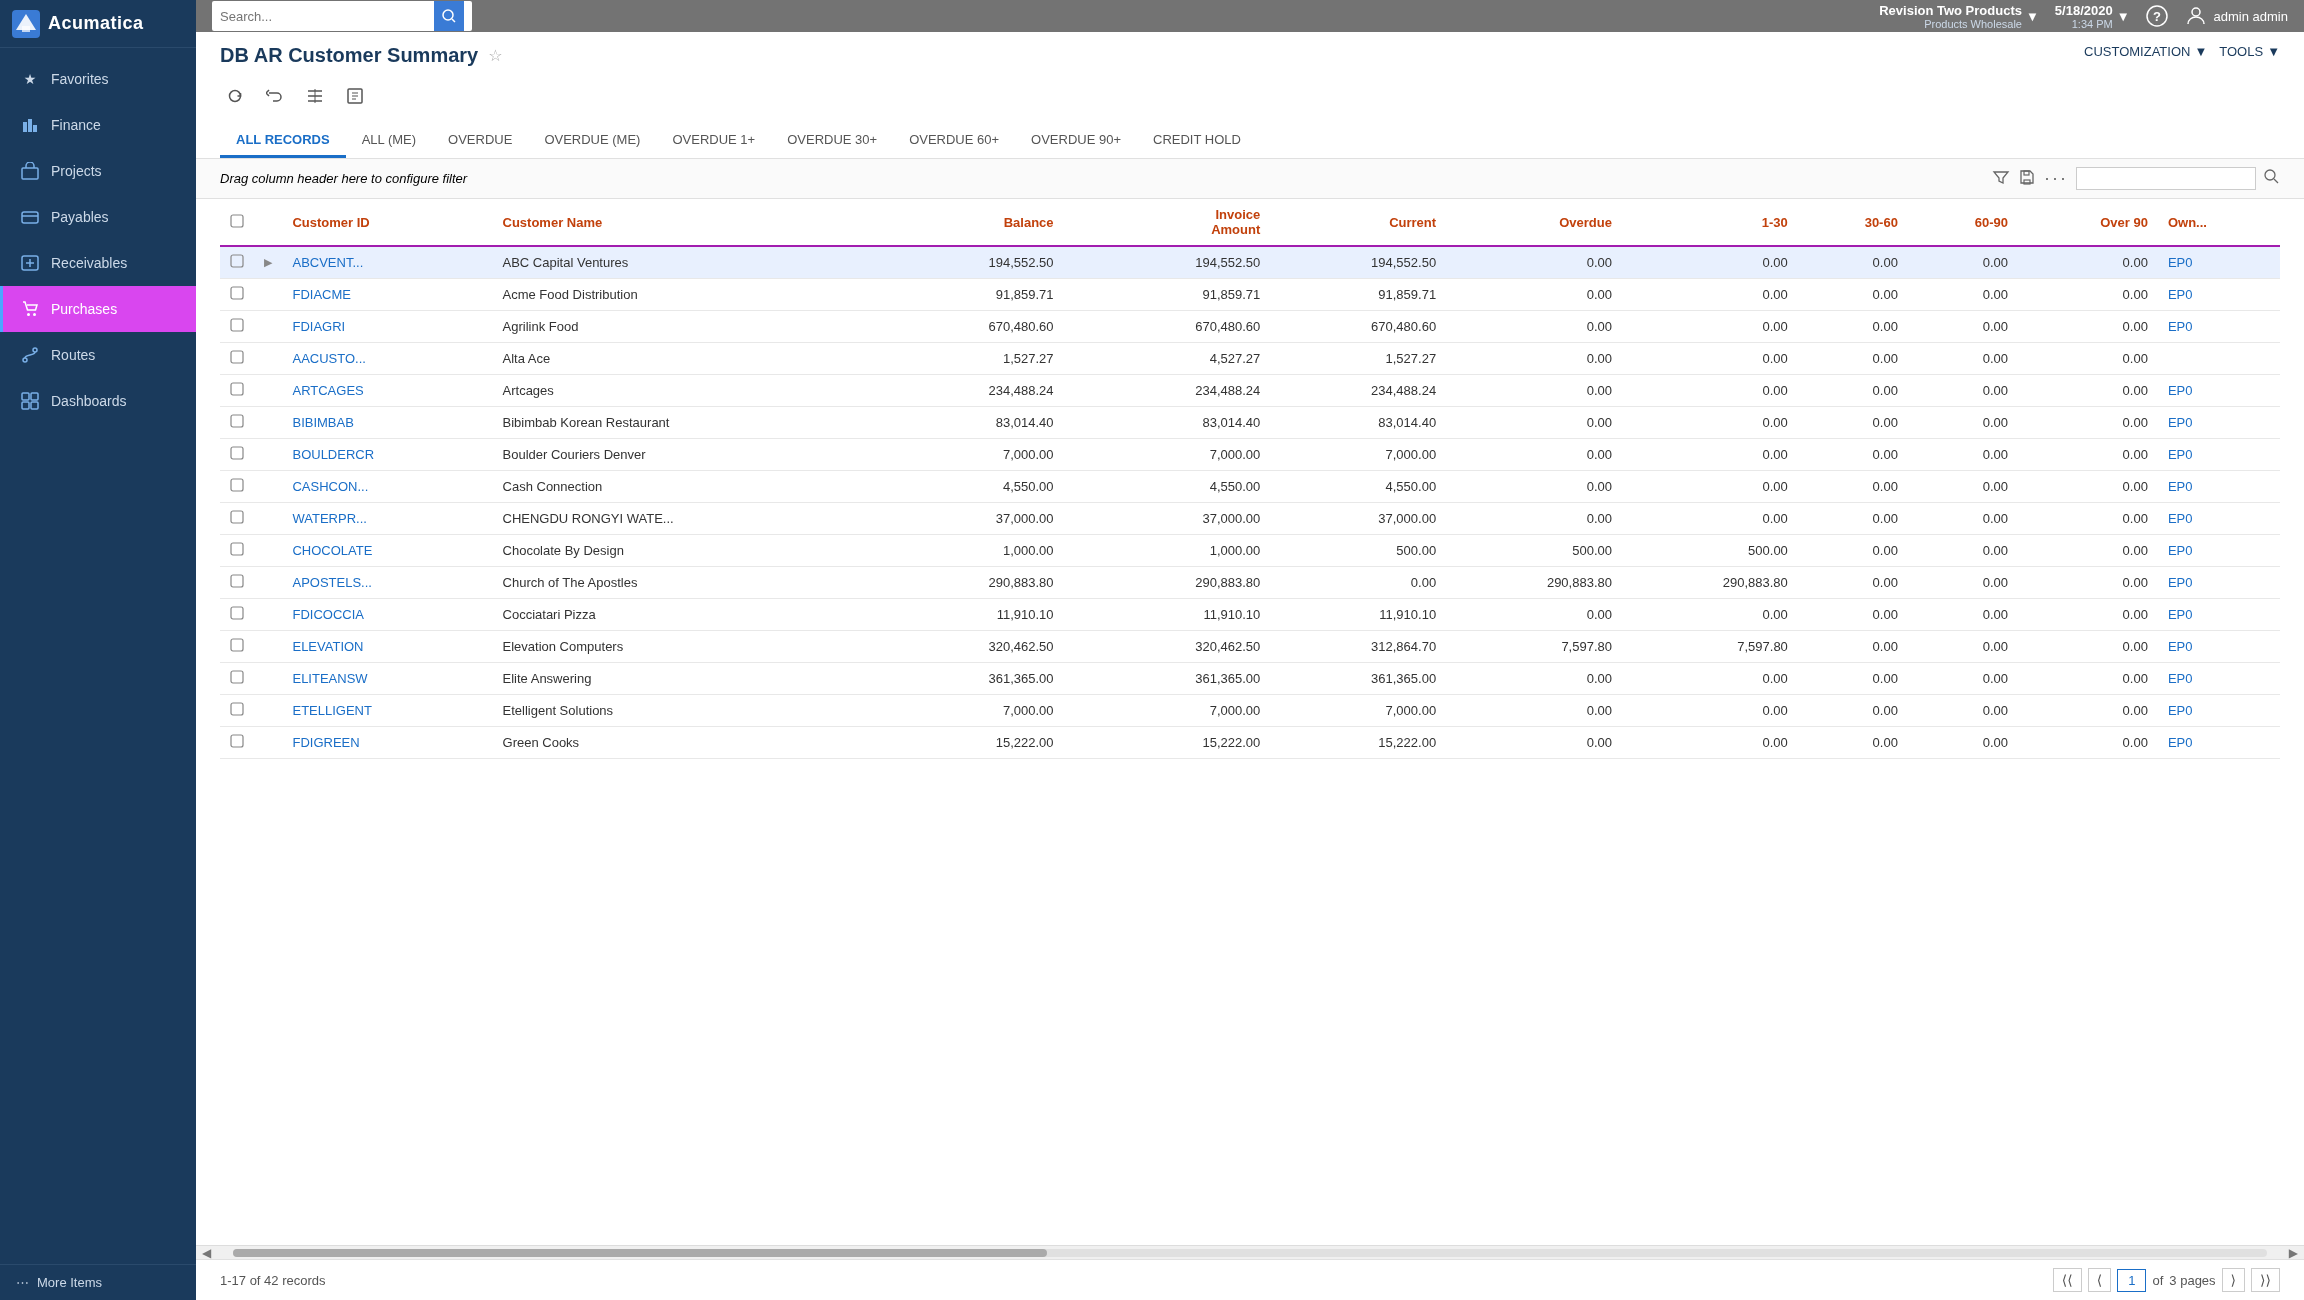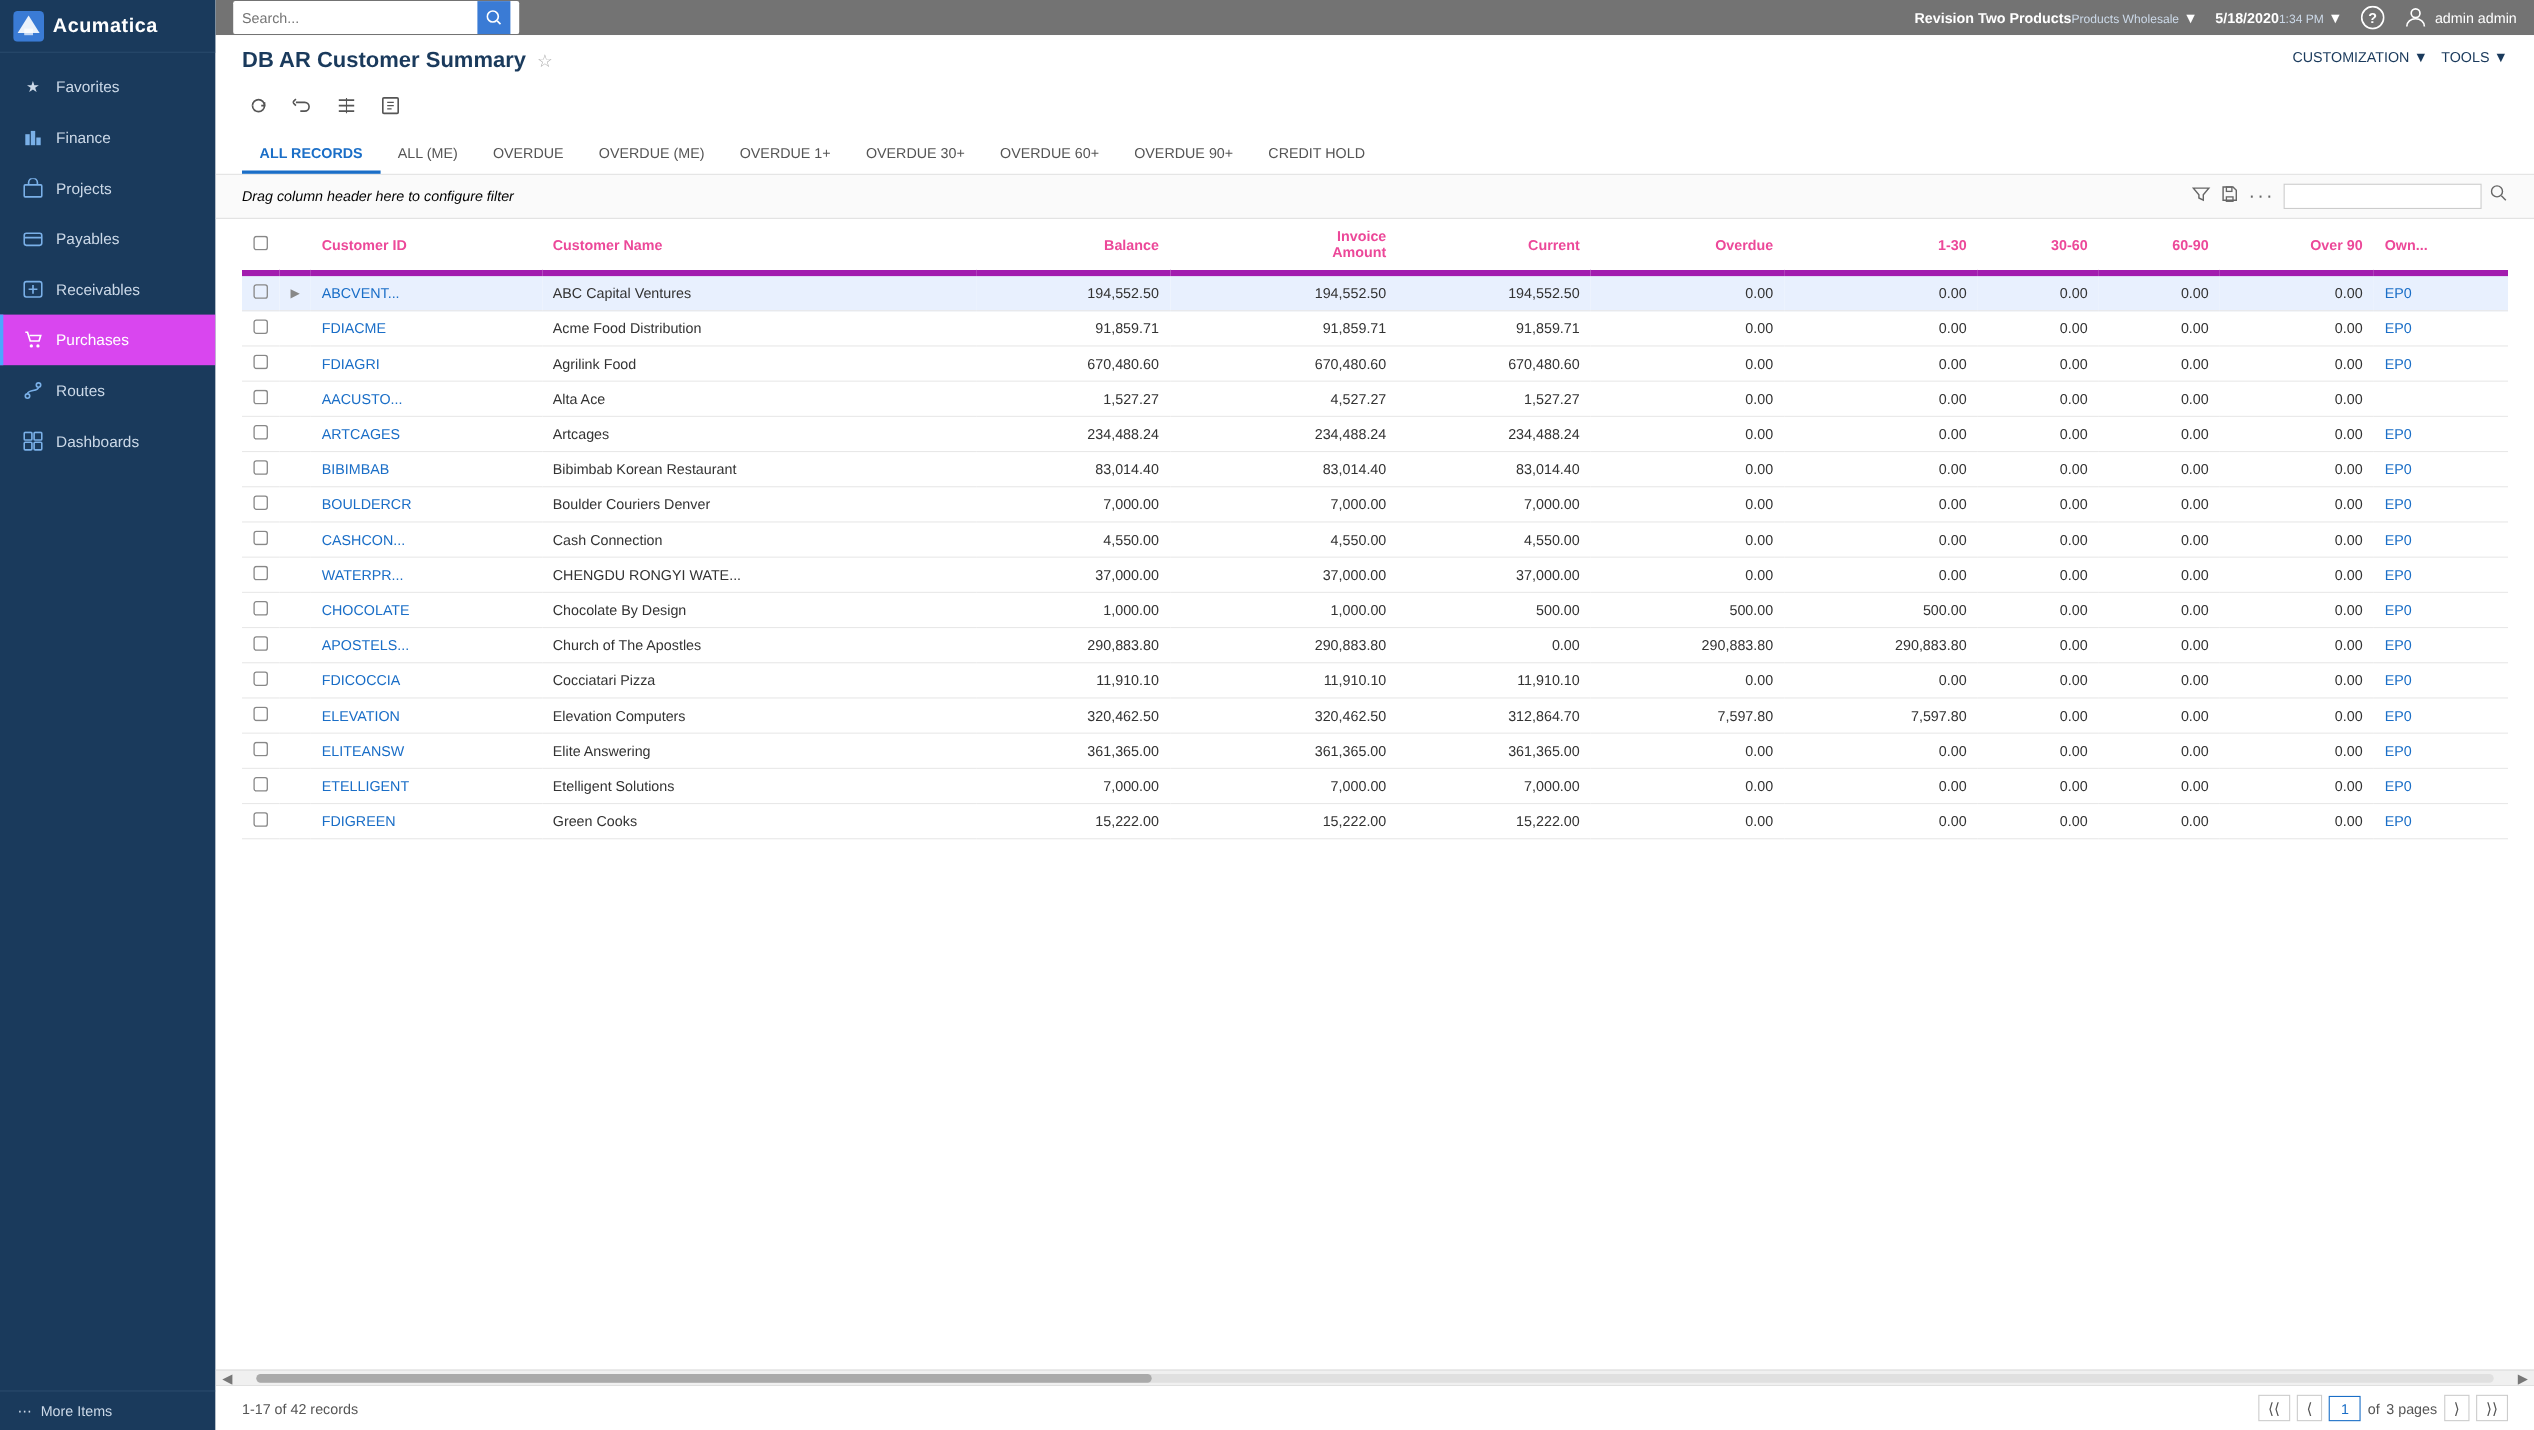--- a/index.html
+++ b/index.html
@@ -123,20 +123,21 @@
     }
     .topbar-right {
       margin-left: auto;
       display: flex;
       align-items: center;
       gap: 16px;
       color: #fff;
     }
     .company-selector {
       display: flex;
+      flex-direction: column;
       align-items: flex-end;
       font-size: 12px;
     }
     .company-name { font-weight: 600; font-size: 13px; }
     .date-time { font-size: 11px; color: #ccd9e8; }
     .selector-btn {
       background: none;
       border: none;
       color: #fff;
       cursor: pointer;
@@ -275,24 +276,24 @@
       overflow: auto;
       padding: 0 24px;
     }
     table {
       width: 100%;
       border-collapse: collapse;
       font-size: 13px;
     }
     thead th {
       background: #fff;
-      border-bottom: 6px solid #a21caf;
+      border-bottom: 2px solid #a21caf;
       padding: 8px 10px;
       text-align: left;
-      color: #ec4899;
+      color: #c2410c;
       font-weight: 600;
       white-space: nowrap;
       position: sticky;
       top: 0;
       z-index: 2;
     }
     thead th.right { text-align: right; }
     tbody tr {
       border-bottom: 1px solid #e8e8e8;
     }

